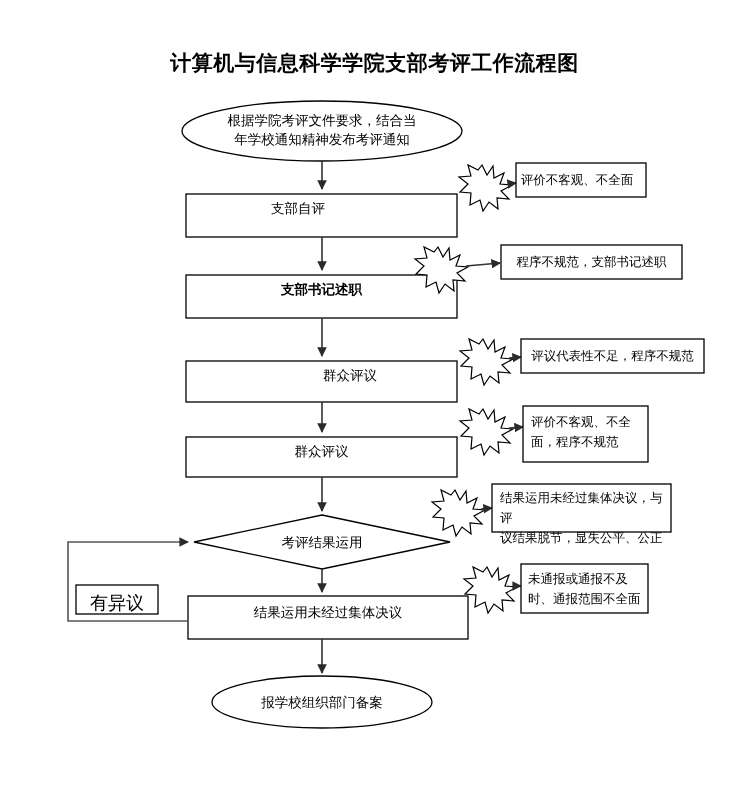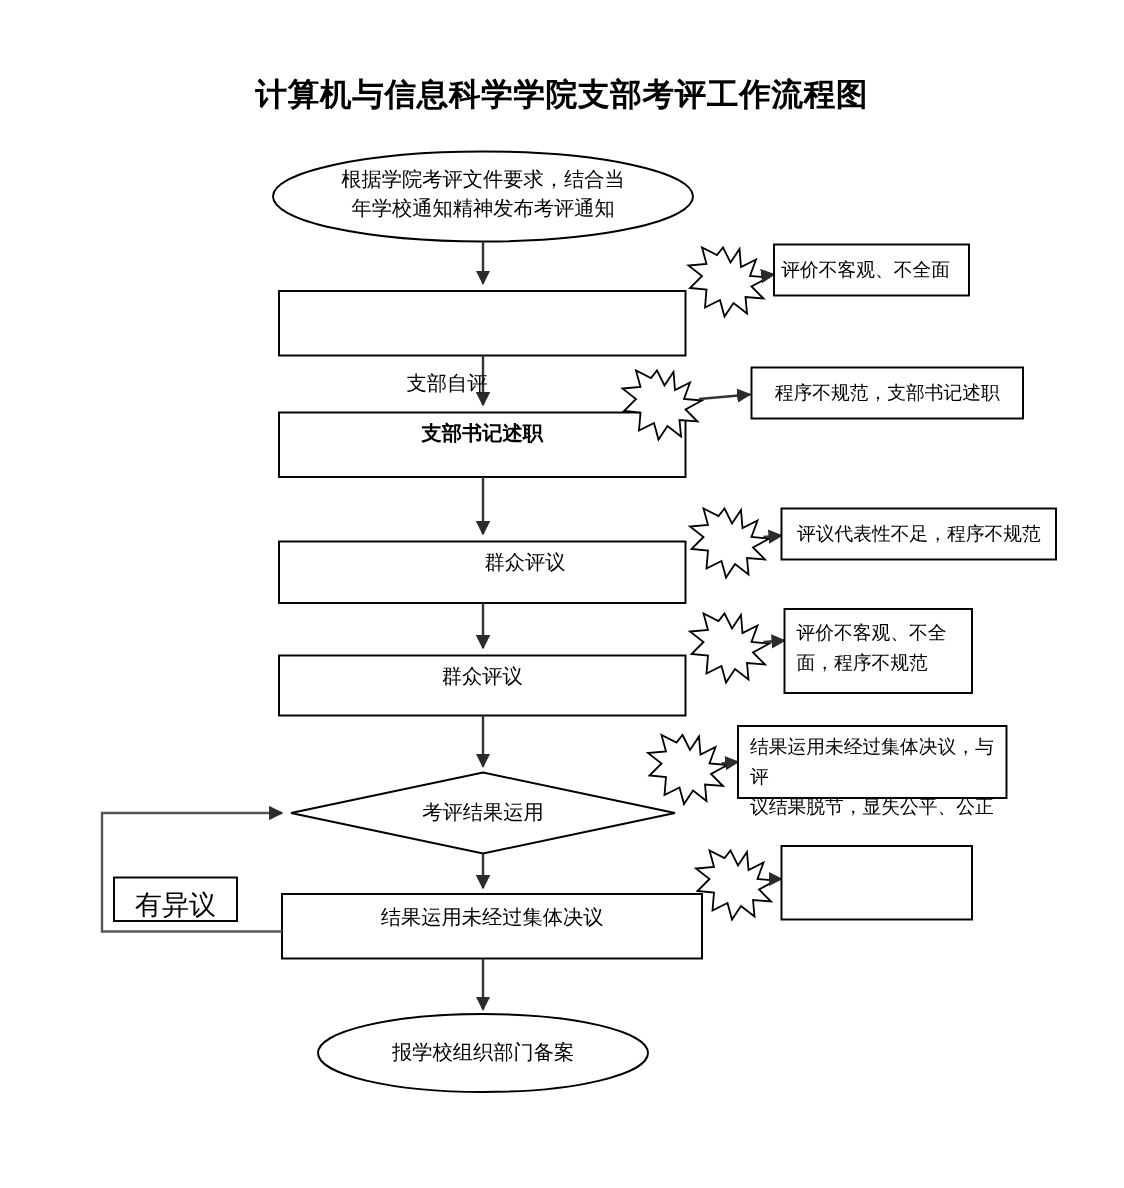--- a/index.html
+++ b/index.html
@@ -141,21 +141,21 @@
     <rect x="501" y="242" width="181" height="34" fill="#ffffff" stroke="#000" stroke-width="1.3"></rect>
     <rect x="521" y="336" width="183" height="34" fill="#ffffff" stroke="#000" stroke-width="1.3"></rect>
     <rect x="523" y="403" width="125" height="56" fill="#ffffff" stroke="#000" stroke-width="1.3"></rect>
     <rect x="492" y="481" width="179" height="48" fill="#ffffff" stroke="#000" stroke-width="1.3"></rect>
     <rect x="521" y="561" width="127" height="49" fill="#ffffff" stroke="#000" stroke-width="1.3"></rect>
   </svg>
 
   <div class="node-text" style="left:182px; top:108px; width:280px;">根据学院考评文件要求，结合当
 年学校通知精神发布考评通知</div>
 
-  <div class="node-text" style="left:186px; top:196px; width:224px;margin-top:48px;">支部自评</div>
+  <div class="node-text" style="left:186px; top:196px; width:224px;">支部自评</div>
 
   <div class="node-text" style="left:186px; top:277px; width:271px;font-weight:bold;">支部书记述职</div>
 
   <div class="node-text" style="left:186px; top:363px; width:328px;">群众评议</div>
 
   <div class="node-text" style="left:186px; top:439px; width:271px;">群众评议</div>
 
   <div class="node-text" style="left:222px; top:530px; width:200px;">考评结果运用</div>
 
   <div class="node-text" style="left:188px; top:600px; width:280px;">结果运用未经过集体决议</div>
@@ -169,14 +169,16 @@
   <div class="callout-text center" style="left:501px; top:249px; width:181px;">程序不规范，支部书记述职</div>
 
   <div class="callout-text center" style="left:521px; top:343px; width:183px;">评议代表性不足，程序不规范</div>
 
   <div class="callout-text" style="left:531px; top:409px; width:112px;">评价不客观、不全
 面，程序不规范</div>
 
   <div class="callout-text" style="left:500px; top:485px; width:164px;">结果运用未经过集体决议，与评
 议结果脱节，显失公平、公正</div>
 
+  <div class="callout-text" style="left:528px; top:566px; width:115px;">未通报或通报不及
+时、通报范围不全面</div>
 
 </div>
 
 </body></html>

